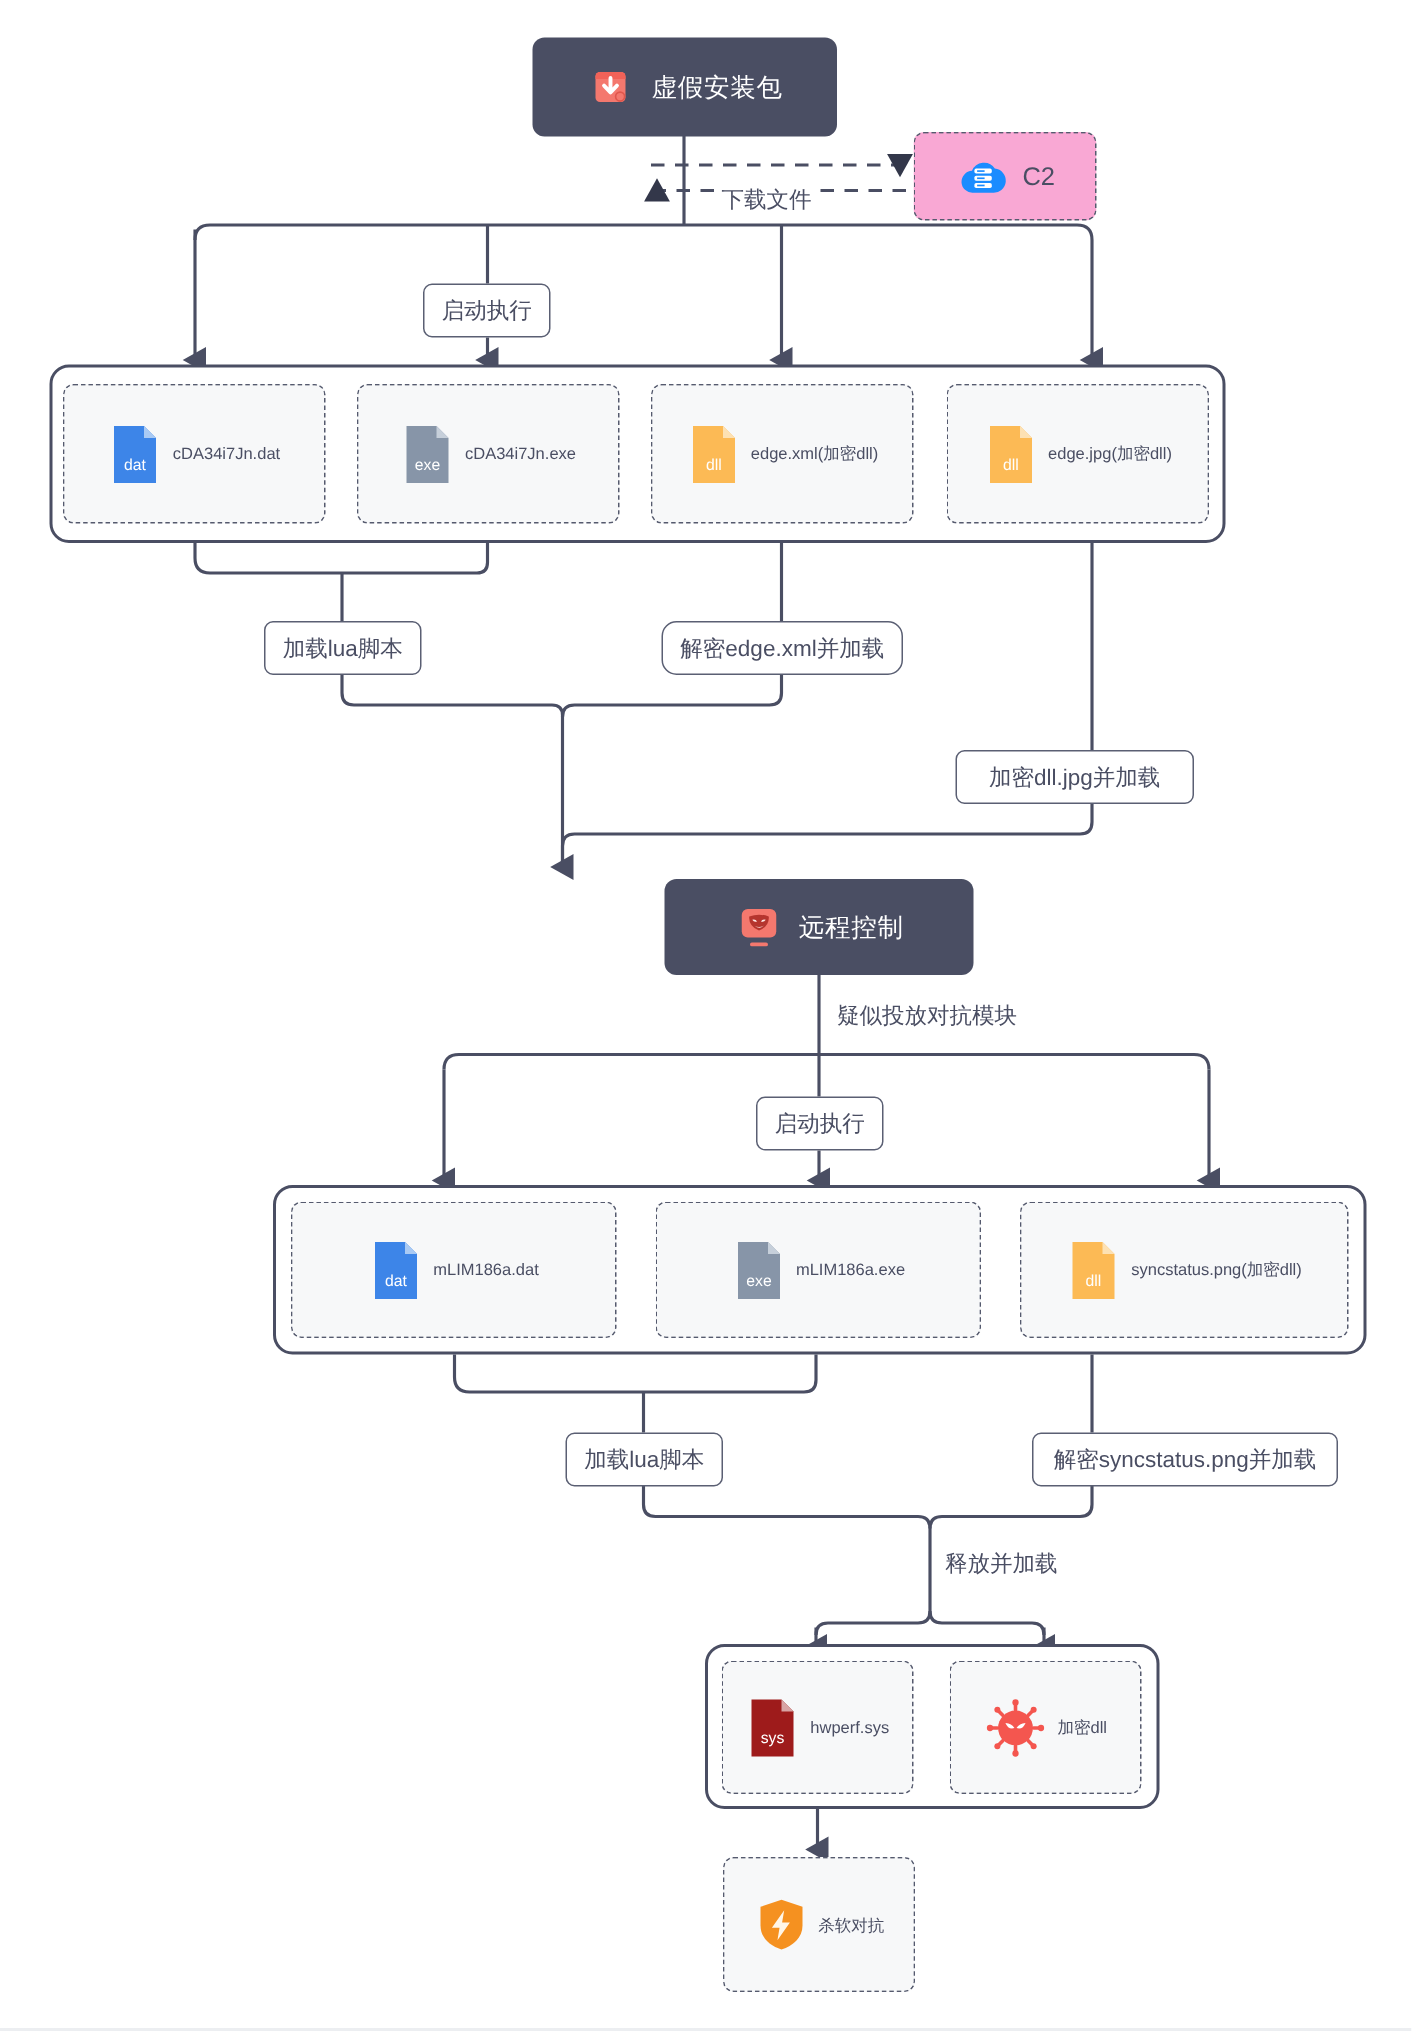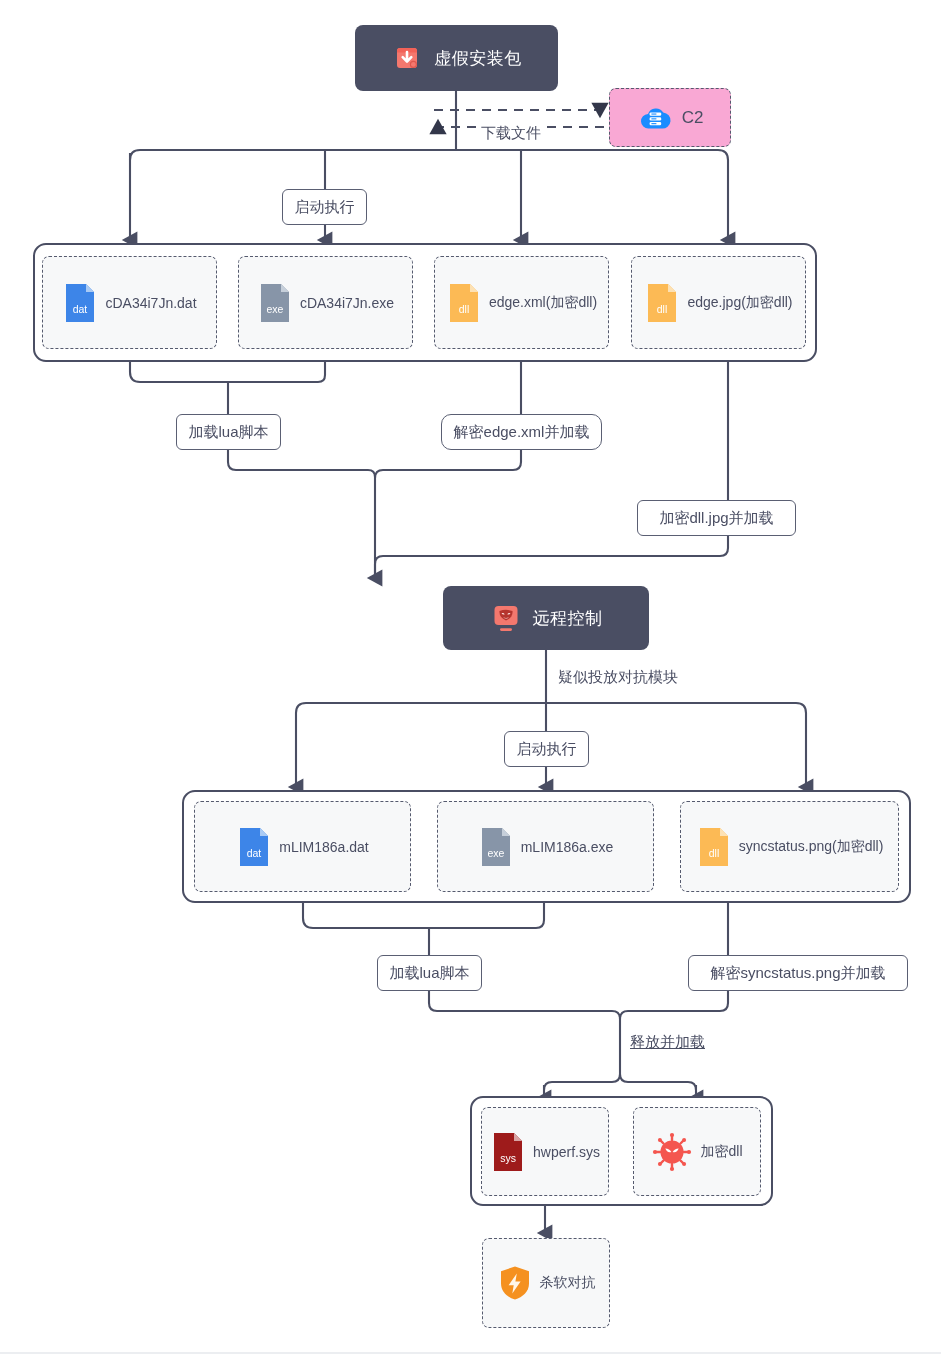--- a/index.html
+++ b/index.html
@@ -62,21 +62,21 @@
     border-radius: 7px;
     background: #f7f8f9;
     box-sizing: border-box;
     display: flex;
     align-items: center;
     justify-content: center;
     gap: 7px;
     z-index: 6;
   }
   .card .card-label {
-    font-size: 14px;
+    font-size: 11px;
     color: #4a4e63;
     white-space: nowrap;
   }
 
   
   .taglabel {
     position: absolute;
     border: 1.5px solid #5a5f73;
     border-radius: 6px;
     background: #ffffff;
@@ -322,23 +322,23 @@
         <path d="M4 2 h20 l8 8 v30 h-28 z" fill="#fcba55"></path>
         <path d="M24 2 l8 8 h-8 z" fill="#fde1b3"></path>
         <text x="18" y="31" font-family="Liberation Sans, sans-serif" font-size="10.5" fill="#ffffff" text-anchor="middle">dll</text>
       </svg>
     </span>
     <span class="card-label">syncstatus.png(加密dll)</span>
   </div>
 
   <div class="taglabel" style="left:377px; top:955px; width:105px; height:36px;">加载lua脚本</div>
 
-  <div class="taglabel" style="left:688px; top:955px; width:220px; height:36px;">解密syncstatus.png并加载</div>
-
-  <div class="edgetext" style="left:626px; top:1033px;text-decoration:underline;">释放并加载</div>
+  <div class="taglabel" style="left:688px; top:955px; width:204px; height:36px;">解密syncstatus.png并加载</div>
+
+  <div class="edgetext" style="left:626px; top:1033px;">释放并加载</div>
 
   <div class="group" style="left:470px; top:1096px; width:303px; height:110px;"></div>
 
   <div class="card" style="left:481px; top:1107px; width:128px; height:89px;">
     <span>
       <svg class="icon" width="36" height="42" viewBox="0 0 36 42">
         <path d="M4 2 h20 l8 8 v30 h-28 z" fill="#9e1b1b"></path>
         <path d="M24 2 l8 8 h-8 z" fill="#d8a4a4"></path>
         <text x="18" y="31" font-family="Liberation Sans, sans-serif" font-size="10.5" fill="#ffffff" text-anchor="middle">sys</text>
       </svg>

